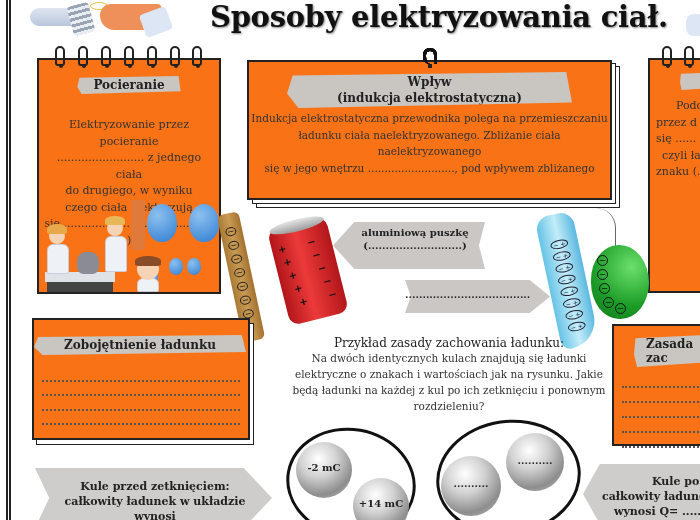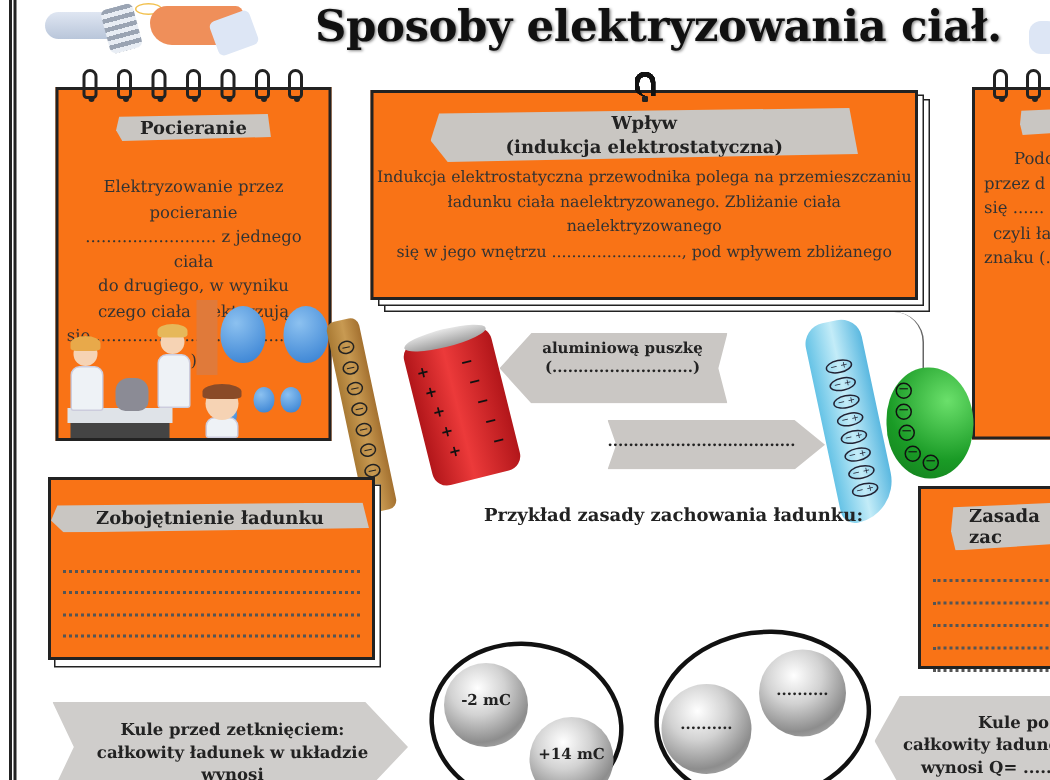--- a/index.html
+++ b/index.html
@@ -88,21 +88,21 @@
   .card-zob .label-brush { padding: 3px 30px; }
   .dotline { height: 14.5px; border-bottom: 2px dotted #555; margin: 0 8px 0 8px; }
   .card-zob .dotline { width: 198px; }
 
   .card-zasada { left: 612px; top: 324px; width: 100px; height: 122px; }
   .card-zasada .label-brush { margin-left: 20px; margin-top: 9px; padding: 2px 12px; }
   .card-zasada .dotline { height: 15px; }
 
   
   .przyklad { position: absolute; left: 288px; top: 336px; width: 322px; text-align: center; }
-  .przyklad-title { font-weight: bold; font-size: 12px; color: #222; }
+  .przyklad-title { font-weight: normal; font-size: 12px; color: #222; }
   .przyklad-text { font-size: 10.5px; line-height: 16px; color: #333; }
 
   
   .loop { position: absolute; border: 3px solid #111; border-radius: 50%; }
   .sphere { position: absolute; border-radius: 50%; background: radial-gradient(circle at 40% 30%, #ffffff, #d2d2d2 35%, #8d8d8d 70%, #c8c8c8); }
   .sphere-label { position: absolute; left: 0; right: 0; text-align: center; font-size: 10px; font-weight: bold; color: #222; }
 
   
   .arrow-bottom-left { position: absolute; left: 35px; top: 468px; width: 237px; height: 60px; background: #cfcdcb; clip-path: polygon(0 0, 88% 0, 100% 50%, 88% 100%, 0 100%, 6% 50%); }
   .arrow-bottom-left-text { position: absolute; left: 45px; top: 479px; width: 220px; text-align: center; font-size: 11px; line-height: 15px; font-weight: bold; color: #222; }
@@ -272,20 +272,26 @@
   <div style="height:6px;"></div>
   <div class="dotline"></div>
   <div class="dotline"></div>
   <div class="dotline"></div>
   <div class="dotline"></div>
   <div class="dotline"></div>
 </div>
 
 <div class="przyklad">
   <div class="przyklad-title">Przykład zasady zachowania ładunku:</div>
+  <div class="przyklad-text">
+    <div>Na dwóch identycznych kulach znajdują się ładunki</div>
+    <div>elektryczne o znakach i wartościach jak na rysunku. Jakie</div>
+    <div>będą ładunki na każdej z kul po ich zetknięciu i ponownym</div>
+    <div>rozdzieleniu?</div>
+  </div>
 </div>
 
 <div class="loop" style="left:286px;top:428px;width:130px;height:110px;transform:rotate(10deg);"></div>
 <div class="loop" style="left:436px;top:420px;width:145px;height:115px;transform:rotate(-8deg);"></div>
 
 <div class="sphere" style="left:296px;top:442px;width:56px;height:56px;">
   <div class="sphere-label" style="top:20px;">-2 mC</div>
 </div>
 <div class="sphere" style="left:353px;top:478px;width:56px;height:56px;">
   <div class="sphere-label" style="top:20px;">+14 mC</div>

